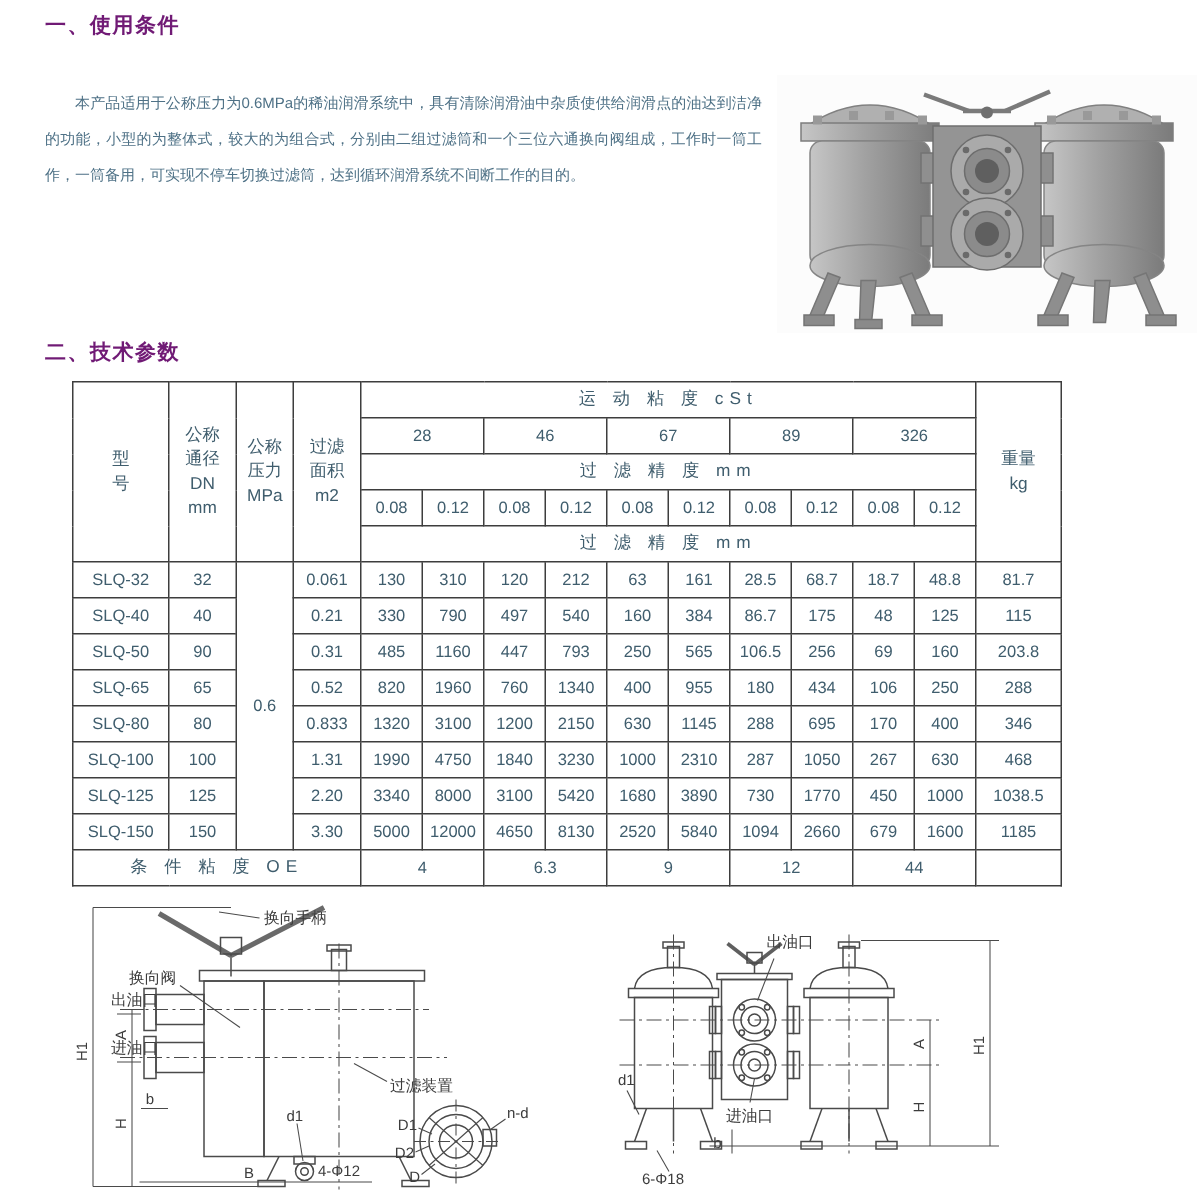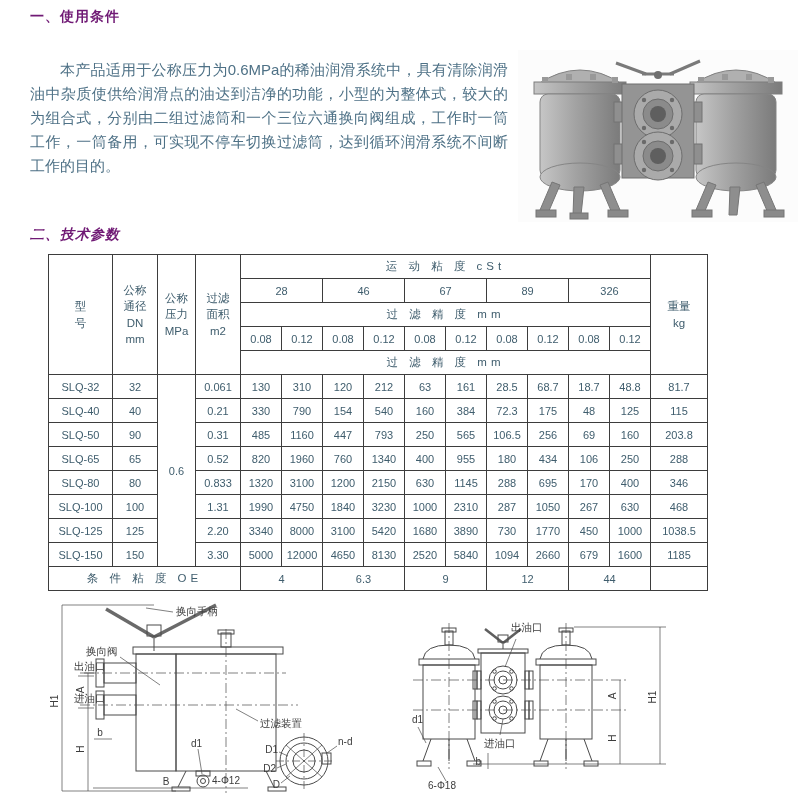--- a/index.html
+++ b/index.html
@@ -2,23 +2,23 @@
 <html><head>
 <meta charset="utf-8">
 <style>
   html,body{margin:0;padding:0;background:#ffffff;}
   body{width:800px;height:796px;overflow:hidden;
        font-family:"Liberation Sans","DejaVu Sans",sans-serif;}
   .inner{padding:8px 0 0 30px;}
   .h{font-size:14px;font-weight:bold;color:#701a75;letter-spacing:1px;}
   .sec1-body{margin-top:2px;}
   .photo{float:right;margin:-8px 2px 4px 10px;}
-  .para{margin:32px 0 0 0;padding-right:4px;font-size:15px;line-height:24px;
+  .para{margin:32px 0 0 0;padding-right:4px;font-size:10px;line-height:24px;
         color:#4e7186;text-indent:2em;text-align:justify;}
-  .h2{clear:both;margin-top:14px;font-style:italic;}
+  .h2{clear:both;margin-top:14px;}
   table{border-collapse:collapse;table-layout:fixed;margin:10px 0 0 18px;}
   td{border:1px solid #3d3d3d;text-align:center;vertical-align:middle;
      font-size:11px;color:#3f5d6d;padding:1px 0;height:21px;}
   .hd{font-size:11.5px;white-space:pre-line;line-height:1.4;}
   .sp{letter-spacing:4px;}
   .h3{margin-top:14px;}
   .drawings{display:flex;margin:6px 0 0 6px;}
   svg text{font-family:"Liberation Sans","DejaVu Sans",sans-serif;}
   .lbl{font-size:10.5px;fill:#3c3c3c;}
   .dim{font-size:10px;fill:#3c3c3c;}
@@ -177,25 +177,25 @@
           <td>18.7</td>
           <td>48.8</td>
       <td>81.7</td>
     </tr>
     <tr>
       <td>SLQ-40</td>
       <td>40</td>
       <td>0.21</td>
       <td>330</td>
           <td>790</td>
-          <td>154</td>
+          <td>497</td>
           <td>540</td>
           <td>160</td>
           <td>384</td>
-          <td>72.3</td>
+          <td>86.7</td>
           <td>175</td>
           <td>48</td>
           <td>125</td>
       <td>115</td>
     </tr>
     <tr>
       <td>SLQ-50</td>
       <td>90</td>
       <td>0.31</td>
       <td>485</td>

